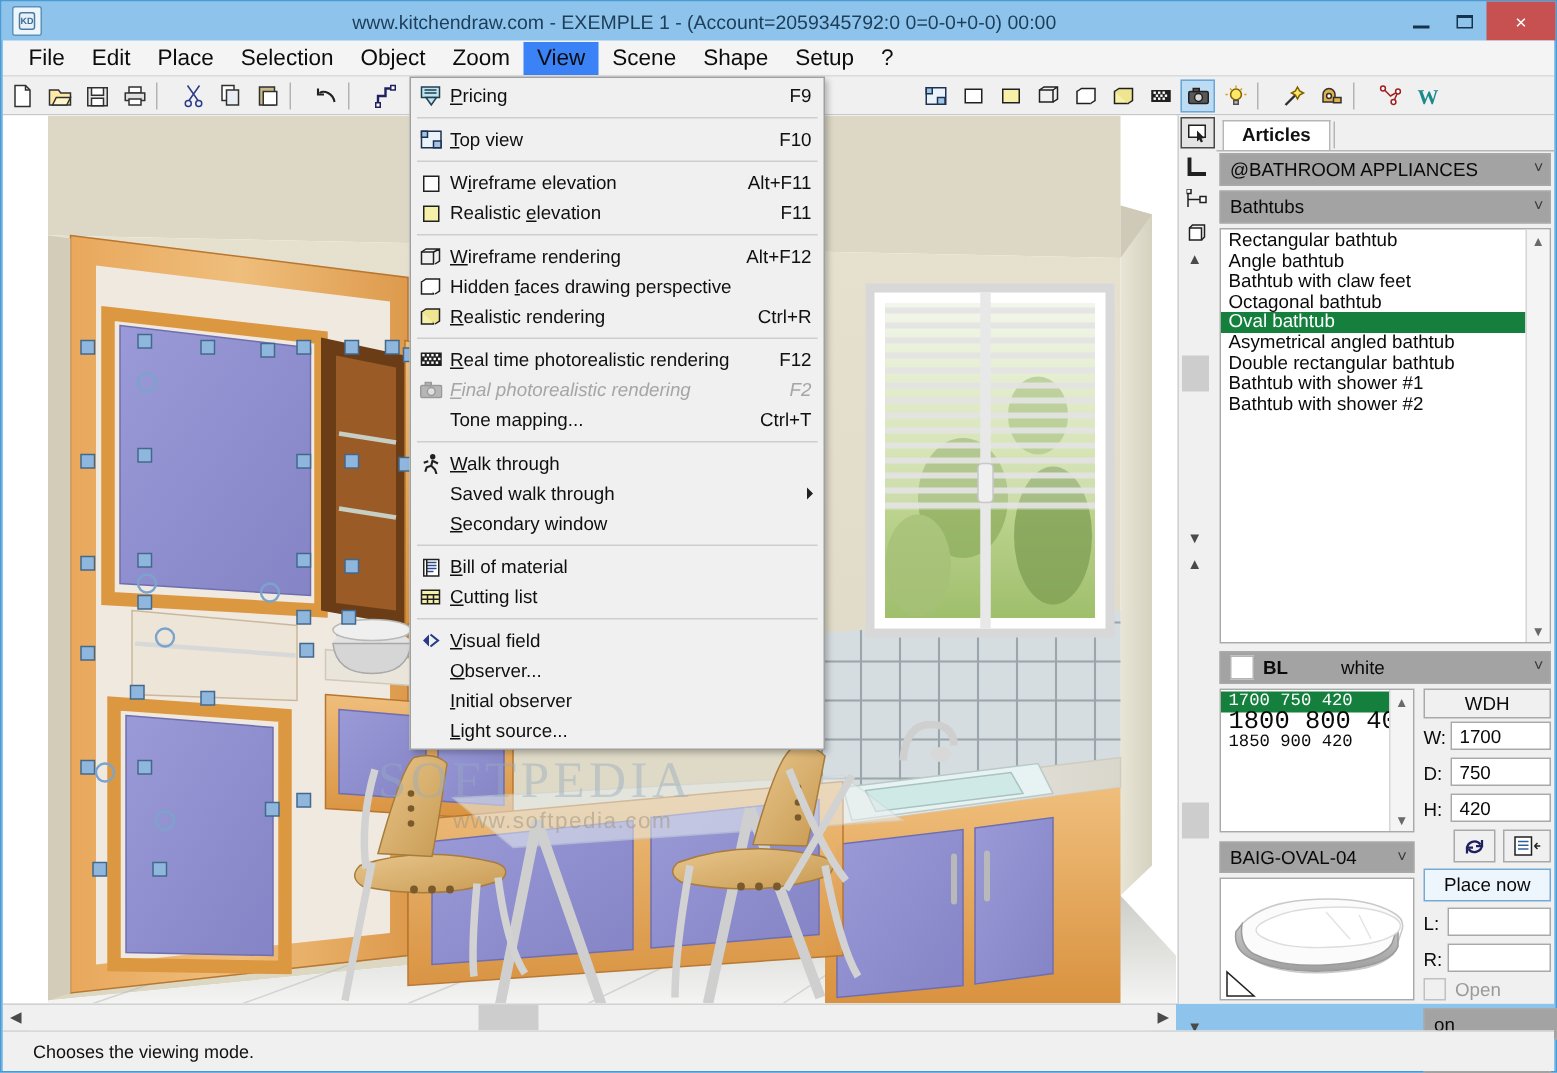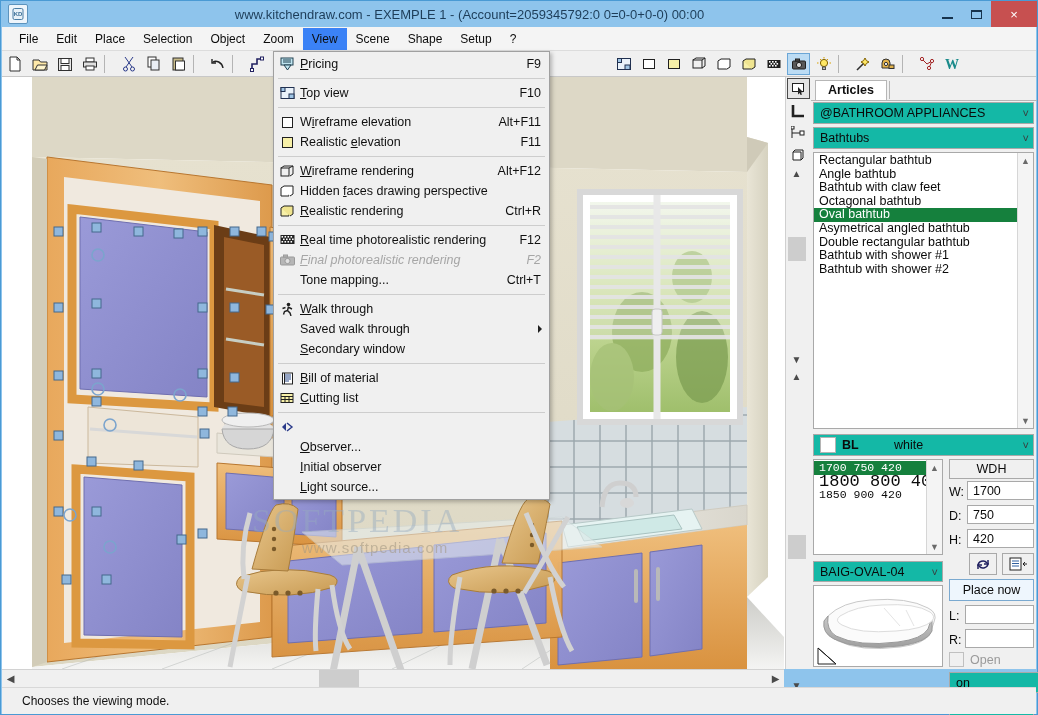--- a/index.html
+++ b/index.html
@@ -42,21 +42,21 @@
   .min-glyph{display:block;width:11px;height:2px;background:#16334d;margin-top:7px;}
   .max-glyph{display:block;width:11px;height:9px;border:1px solid #16334d;border-top-width:2px;box-sizing:border-box;}
 
   
   .menubar{
     position:absolute;left:1px;top:26px;width:1034px;height:24px;
     background:#f4f4f4;border-bottom:1px solid #dcdcdc;
     display:flex;align-items:center;padding-left:8px;box-sizing:border-box;
   }
   .menu-item{
-    padding:4px 9px;font-size:12px;color:#0c0c0c;line-height:14px;
+    padding:4px 9px;font-size:15px;color:#0c0c0c;line-height:14px;
     cursor:default;white-space:nowrap;
   }
   .menu-item.open{background:#3b82f6;}
 
   
   .toolbar{
     position:absolute;left:1px;top:50px;width:1034px;height:26px;
     background:#f0f0f0;border-bottom:1px solid #c8c8c8;
     display:flex;align-items:center;box-sizing:border-box;
   }
@@ -128,21 +128,21 @@
     position:absolute;left:4px;top:0;padding:2px 12px 3px 12px;
     background:#ffffff;border:1px solid #b6b6b6;border-bottom:none;
     font-size:12.5px;font-weight:bold;color:#101010;
   }
   .tab-stub{
     position:absolute;left:78px;top:1px;width:10px;height:18px;
     border-left:1px solid #b6b6b6;
   }
 
   .combo{
-    position:absolute;background:#14b8a6;border:1px solid #a9a9a9;
+    position:absolute;background:#a3a3a3;border:1px solid #a9a9a9;
     box-sizing:border-box;display:flex;align-items:center;
     font-size:12.5px;color:#0a0a0a;padding-left:6px;
   }
   .combo .caret{
     position:absolute;right:4px;top:50%;transform:translateY(-50%);
     color:#3a3a3a;font-size:11px;line-height:1;
   }
 
   .listbox{
     position:absolute;background:#fff;border:1px solid #a9a9a9;
@@ -1037,20 +1037,21 @@
     </div>
     <div class="dd-sep"></div>
 
     <div class="dd-item">
       <span class="dd-ico">
         <svg width="14" height="12" viewBox="0 0 14 12">
             <path d="M2 6l4-4v8z" fill="#2a3a8a"></path>
             <path d="M7 2l5 4-5 4" fill="none" stroke="#2a3a8a" stroke-width="1.4"></path>
           </svg>
       </span>
+      <span class="dd-label"><u>V</u>isual field</span>
     </div>
     <div class="dd-item">
       <span class="dd-ico"></span>
       <span class="dd-label"><u>O</u>bserver...</span>
     </div>
     <div class="dd-item">
       <span class="dd-ico"></span>
       <span class="dd-label"><u>I</u>nitial observer</span>
     </div>
     <div class="dd-item">

